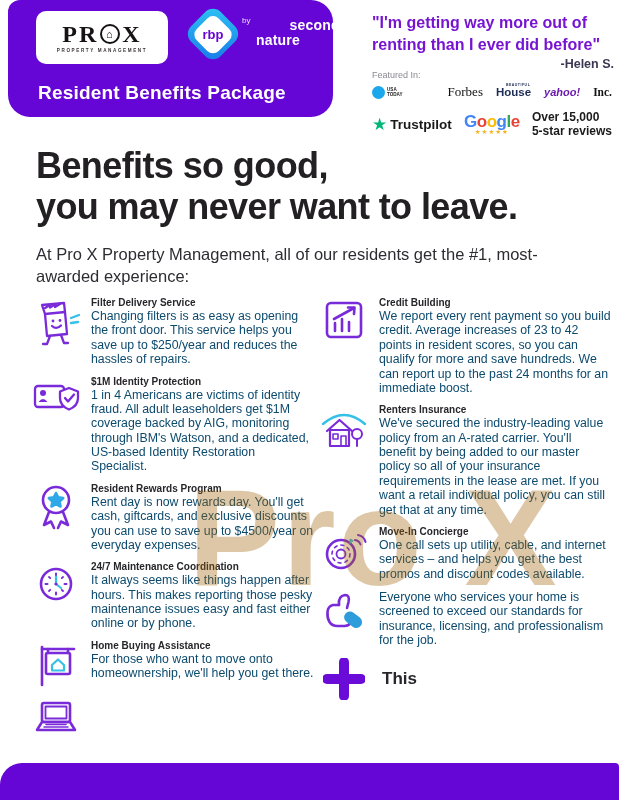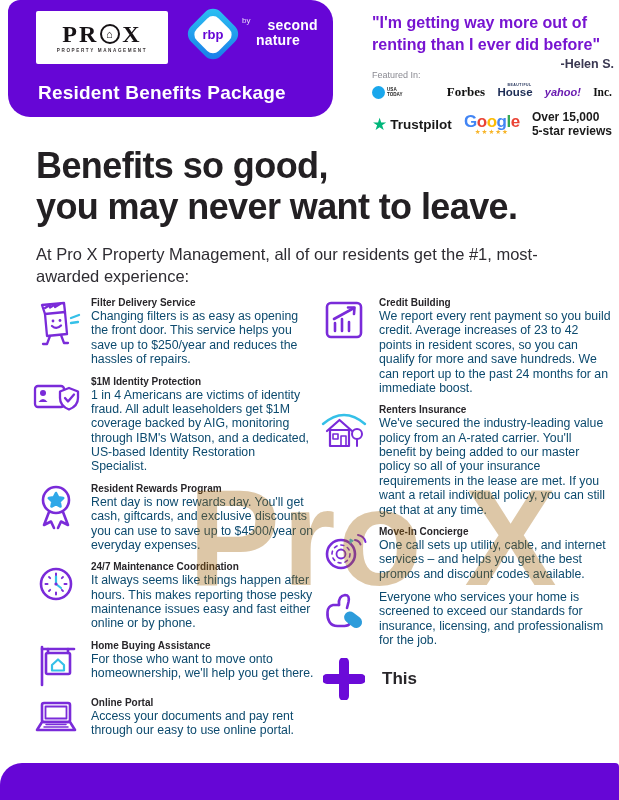--- a/index.html
+++ b/index.html
@@ -9,21 +9,21 @@
     background:#ffffff; overflow:hidden;
     font-family:"Liberation Sans", sans-serif; color:#2a282c;
   }
   
   .header-card {
     position:absolute; left:8px; top:0; width:325px; height:117px;
     background:#6606D6; border-radius:12px 22px 22px 22px;
   }
   .logo-box {
     position:absolute; left:28px; top:11px; width:132px; height:53px;
-    background:#fff; border-radius:2px; display:flex; flex-direction:column;
+    background:#fff; border-radius:10px; display:flex; flex-direction:column;
     align-items:center; justify-content:center; gap:2px;
   }
   .logo-title {
     font-family:"Liberation Serif", serif; font-weight:bold; font-size:24px;
     color:#161215; letter-spacing:2px; display:flex; align-items:center; gap:2px; line-height:1;
   }
   .o-circle {
     display:inline-flex; width:20px; height:20px; border:2.5px solid #161215;
     border-radius:50%; align-items:center; justify-content:center;
     font-size:11px; line-height:1; color:#161215; font-weight:bold;
@@ -35,36 +35,36 @@
     background:linear-gradient(135deg,#2cc5f2 0%, #1878e8 100%);
     display:flex; align-items:center; justify-content:center;
   }
   .rbp-inner {
     width:31px; height:31px; background:#fff; border-radius:8px;
     display:flex; align-items:center; justify-content:center; transform:rotate(0deg);
   }
   .rbp-text { transform:rotate(-45deg); color:#6606D6; font-weight:bold; font-size:13px; }
   .sn-block { color:#fff; line-height:1; position:relative; top:-2px; }
   .sn-by { font-size:8px; opacity:.85; vertical-align:top; margin-right:17px; }
-  .sn-line { font-weight:bold; font-size:14px; letter-spacing:.2px; }
+  .sn-line { font-weight:bold; font-size:14px; letter-spacing:.2px;margin-left:22px; }
   .package-title {
     position:absolute; left:30px; bottom:13px; color:#fff;
     font-size:19px; font-weight:bold; letter-spacing:.2px;
   }
   
   .quote { position:absolute; left:372px; top:12px; width:242px; }
   .quote-line { color:#7714D1; font-weight:bold; font-size:16px; line-height:1.35; }
   .quote-attr { text-align:right; color:#3a3852; font-weight:bold; font-size:12.5px; margin-top:2px; }
   .featured { position:absolute; left:372px; top:70px; width:240px; }
   .featured-label { font-size:9px; color:#8a8a92; margin-bottom:4px; }
   .logo-row { display:flex; align-items:center; justify-content:space-between; }
   .usat { display:flex; align-items:center; gap:2px; }
   .usat-dot { width:13px; height:13px; border-radius:50%; background:#1aa7ec; }
   .usat-txt { font-size:4.6px; font-weight:bold; color:#1b1b1b; line-height:1.1; }
-  .forbes { font-family:"Liberation Serif", serif; font-weight:bold; font-size:13px; color:#121212;margin-left:32px; }
+  .forbes { font-family:"Liberation Serif", serif; font-weight:normal; font-size:13px; color:#121212;margin-left:32px; }
   .house { position:relative; font-weight:bold; font-size:11.5px; color:#1c2c55; }
   .house-small { position:absolute; top:-3px; left:10px; font-size:3.5px; letter-spacing:.5px; color:#1c2c55; }
   .yahoo { font-size:11px; font-weight:bold; font-style:italic; color:#6a1cb0; }
   .inc { font-family:"Liberation Serif", serif; font-weight:bold; font-size:11.5px; color:#121212; }
   .review-row { display:flex; align-items:center; justify-content:space-between; margin-top:10px; }
   .trustpilot { display:flex; align-items:center; gap:3px; }
   .tp-star { color:#00B67A; font-size:17px; line-height:1; }
   .tp-name { font-size:13.5px; font-weight:bold; color:#191919; }
   .google { text-align:center; line-height:.9; }
   .g-word { font-size:17px; font-weight:bold; letter-spacing:-.5px; }
@@ -253,24 +253,20 @@
 
     <div class="benefit">
       <div class="bicon">
         <svg width="48" height="42" viewBox="0 0 48 42" fill="none" stroke="#7A2BD9" stroke-width="2.6" stroke-linecap="round" stroke-linejoin="round">
           <rect x="10" y="6" width="28" height="19" rx="2"></rect>
           <rect x="13.5" y="9.5" width="21" height="12" stroke-width="1.8"></rect>
           <path d="M5 33 h38 l-5 -8 h-28 z"></path>
           <path d="M12 30 h24 M14 27.5 h20" stroke-width="1.5"></path>
         </svg>
       </div>
-      <div>
-        <div class="btitle">Online Portal</div>
-        <div class="bbody">Access your documents and pay rent through our easy to use online portal.</div>
-      </div>
     </div>
   </div>
 
   <div class="col col-right">
 
     <div class="benefit">
       <div class="bicon">
         <svg width="46" height="46" viewBox="0 0 46 46" fill="none" stroke="#7A2BD9" stroke-width="2.6" stroke-linecap="round" stroke-linejoin="round">
           <rect x="6" y="6" width="34" height="34" rx="4"></rect>
           <path d="M14 34 v-8 M21 34 v-12 M28 34 v-9"></path>

